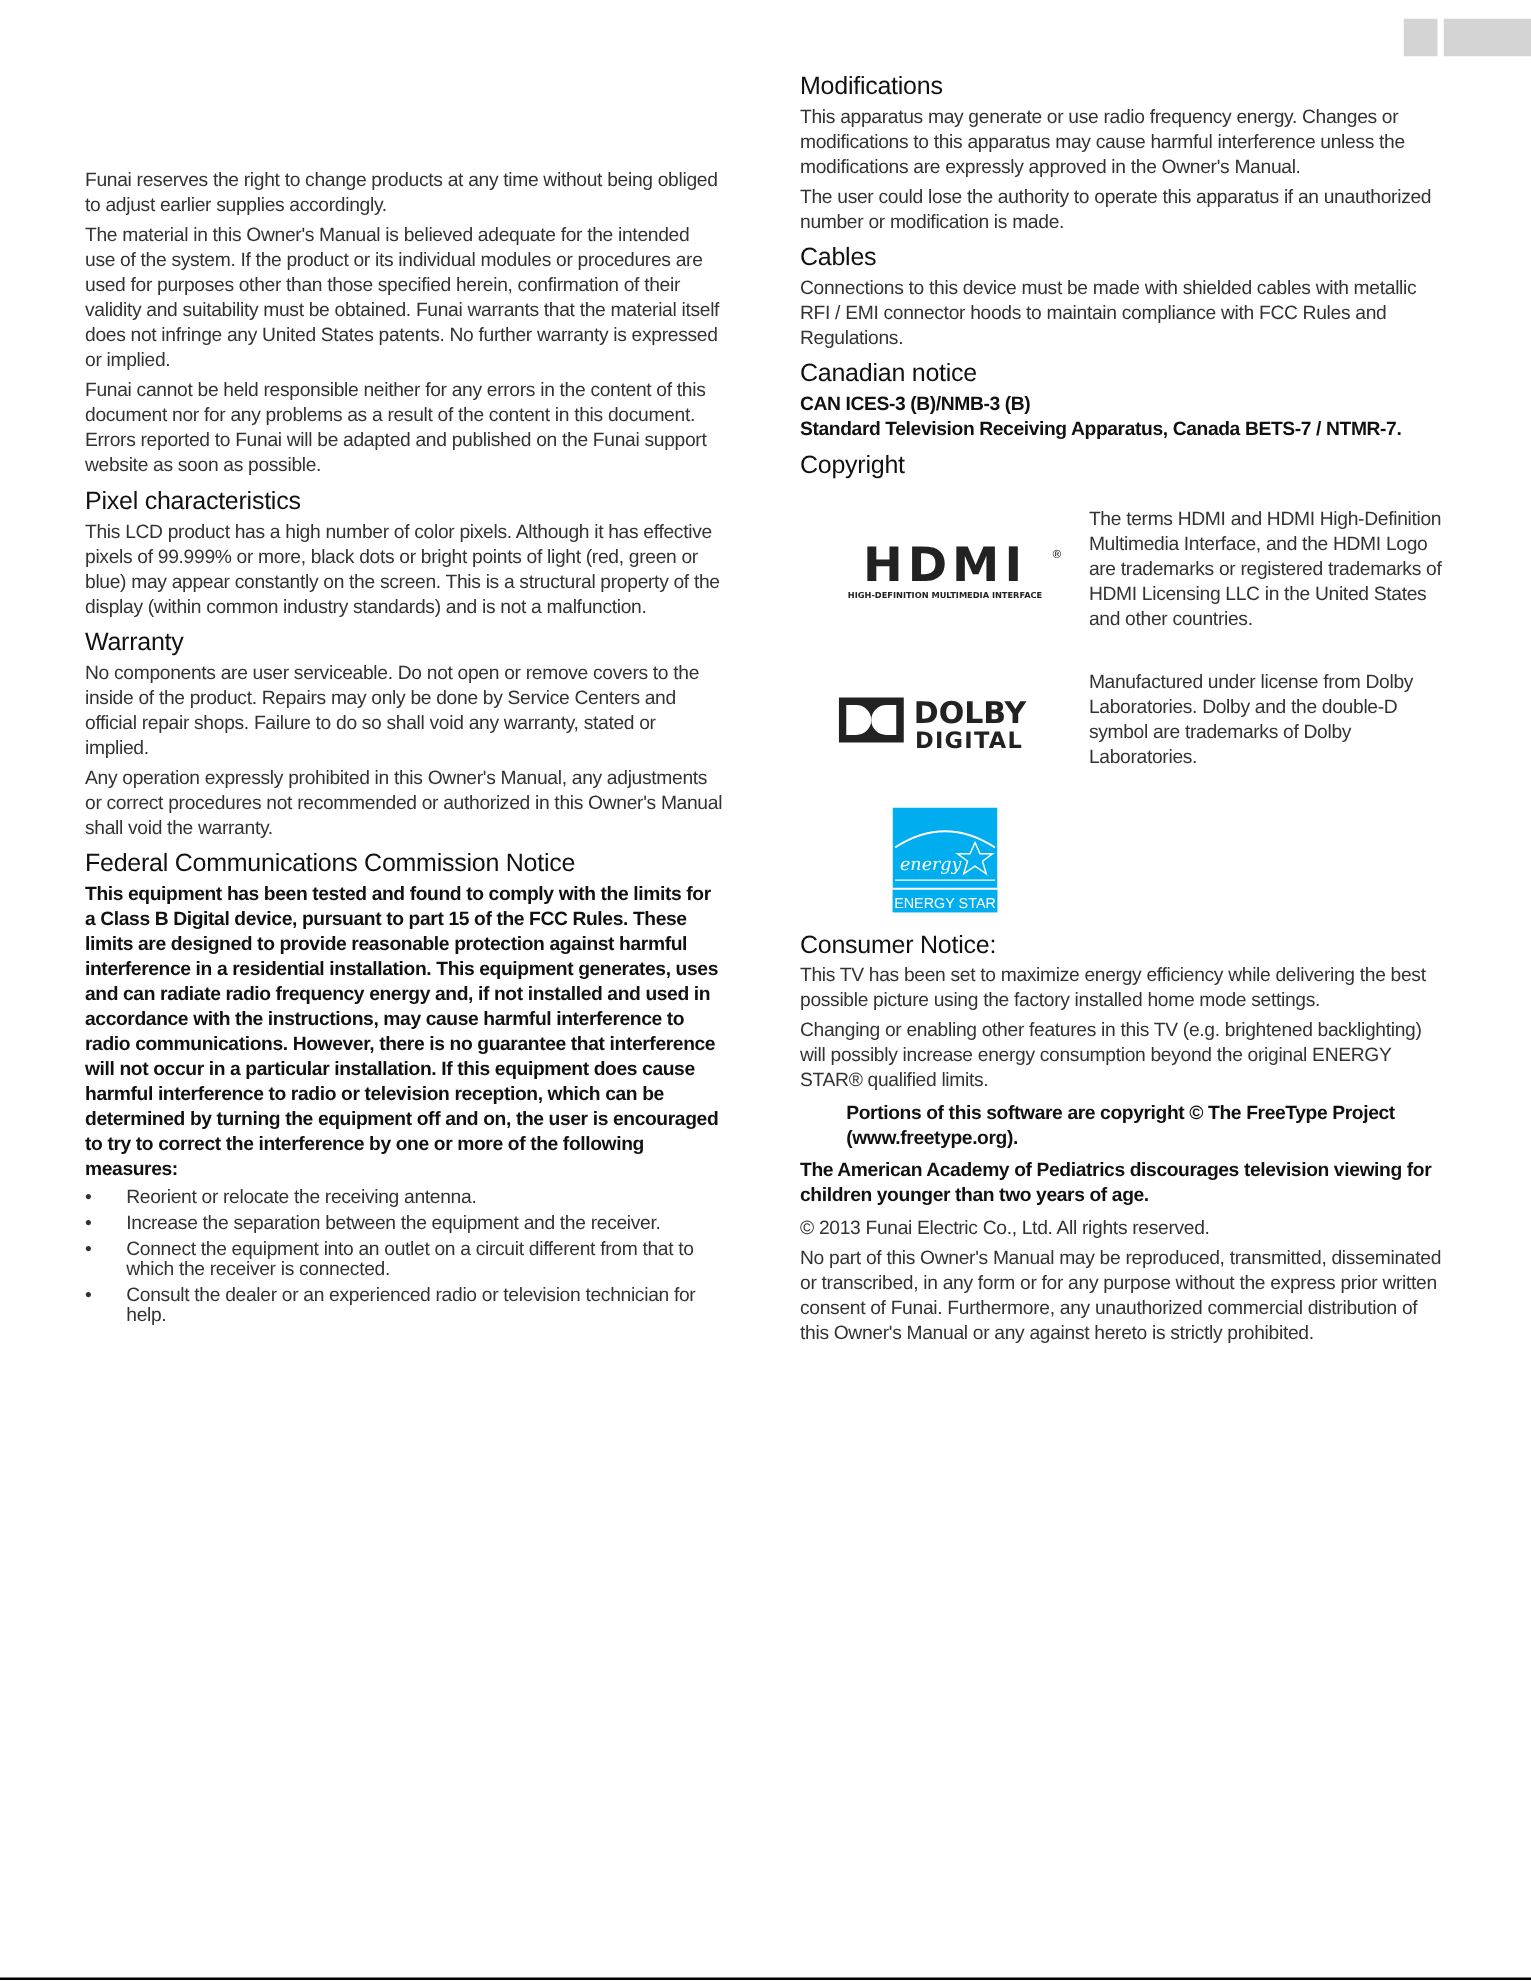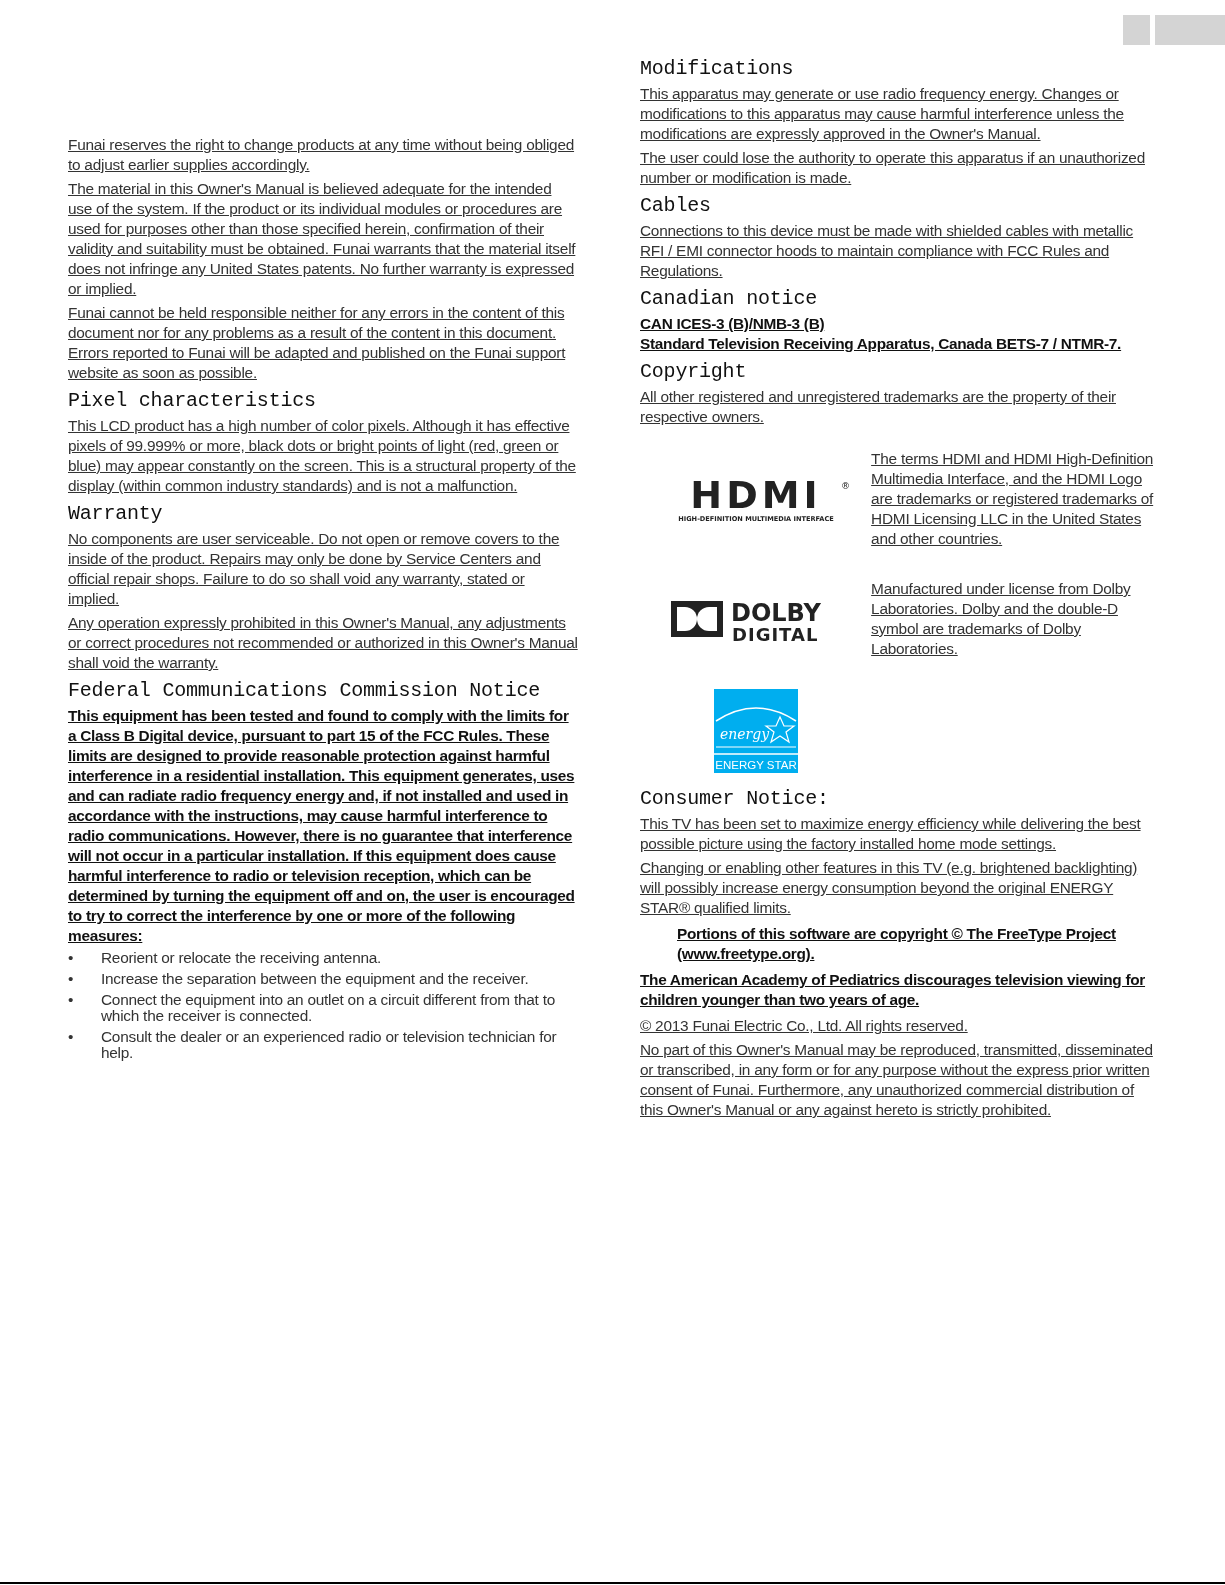--- a/index.html
+++ b/index.html
@@ -7,26 +7,26 @@
     width: 1225px; height: 1585px; position: relative; overflow: hidden;
     font-family: "Liberation Sans", sans-serif; color: #1a1a1a;
   }
   .tab { position: absolute; top: 15px; height: 30px; background: #d4d4d4; }
   .tab-a { left: 1123px; width: 27px; }
   .tab-b { left: 1155px; width: 70px; }
   .col { position: absolute; }
   .col-left { left: 68px; top: 135px; width: 510px; }
   .col-right { left: 640px; top: 57px; width: 520px; }
   h2 {
-    font-family: Liberation Mono, monospace; font-weight: normal;
+    font-family: Liberation Sans, sans-serif; font-weight: normal;
     font-size: 20px; color: #111; margin: 0 0 3px 0; line-height: 24px; letter-spacing: -0.2px;
   }
   p {
     margin: 0 0 4px 0; font-size: 15.4px; line-height: 20px; color: #333;
-    letter-spacing: -0.25px; font-weight: 300; text-decoration: underline;
+    letter-spacing: -0.25px; font-weight: 300;
   }
   p.bold { font-weight: bold; color: #111; letter-spacing: -0.3px; }
   .sec { margin-bottom: 6px; }
   ul.bullets { list-style: none; margin: 2px 0 0 0; padding: 0; }
   ul.bullets li {
     position: relative; padding-left: 33px; font-size: 15.4px; line-height: 16px;
     color: #333; margin-bottom: 5px; letter-spacing: -0.25px;
   }
   ul.bullets li .dot { position: absolute; left: 0; top: 0; }
   .logo-row { display: flex; align-items: center; margin-top: 14px; }
@@ -84,21 +84,20 @@
   </div>
 
   <div class="sec">
     <h2>Canadian notice</h2>
     <p class="bold" style="margin:0;">CAN ICES-3 (B)/NMB-3 (B)</p>
     <p class="bold">Standard Television Receiving Apparatus, Canada BETS-7 / NTMR-7.</p>
   </div>
 
   <div class="sec">
     <h2>Copyright</h2>
-    <p>All other registered and unregistered trademarks are the property of their respective owners.</p>
   </div>
 
   <div class="logo-row" style="margin-top:22px;">
     <div class="logo-box">
       <svg width="190" height="48" viewBox="0 0 190 48">
         <text x="95" y="33" text-anchor="middle" font-family="DejaVu Sans, sans-serif" font-weight="bold" font-size="38" letter-spacing="4" fill="#222">HDMI</text>
         <text x="180" y="14" font-family="DejaVu Sans, sans-serif" font-size="9" fill="#222">®</text>
         <text x="95" y="46" text-anchor="middle" font-family="DejaVu Sans, sans-serif" font-weight="bold" font-size="6.6" fill="#222">HIGH-DEFINITION MULTIMEDIA INTERFACE</text>
       </svg>
     </div>

